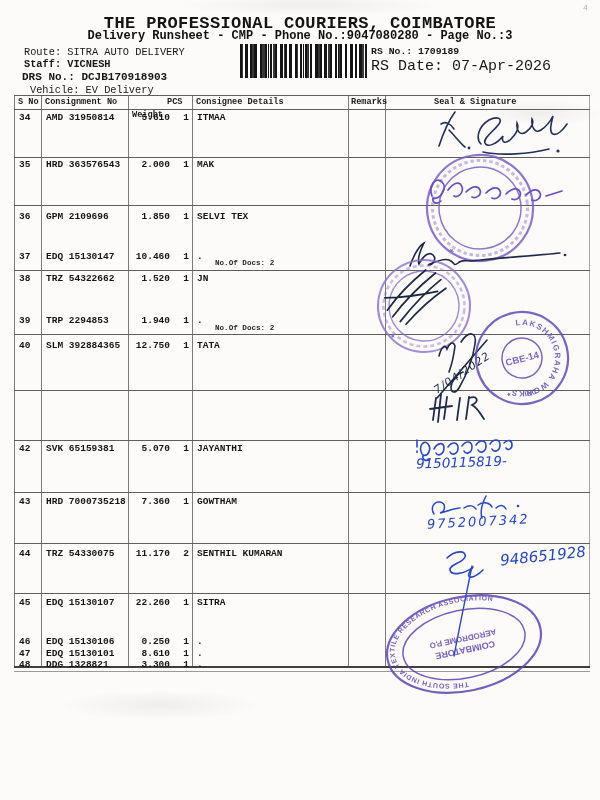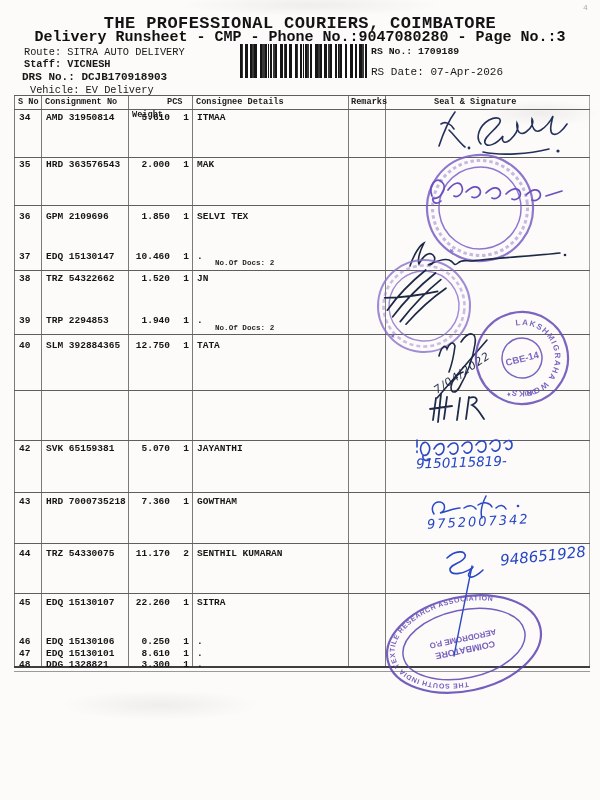--- a/index.html
+++ b/index.html
@@ -2,28 +2,28 @@
 <html><head>
 <meta charset="utf-8">
 <style>
   html,body{margin:0;padding:0;}
   body{width:600px;height:800px;background:#fbfaf7;overflow:hidden;
        font-family:"Liberation Mono","DejaVu Sans Mono",monospace;color:#1c1c1c;}
   .page{position:relative;width:600px;height:800px;background:#fcfbf9;}
   .abs{position:absolute;}
   
   .title{top:14px;left:0;width:600px;text-align:center;font-size:17px;font-weight:bold;letter-spacing:.4px;color:#141414;}
-  .subtitle{top:29px;left:0;width:600px;text-align:center;font-size:15px;font-weight:bold;color:#101010;}
+  .subtitle{top:29px;left:0;width:600px;text-align:center;font-size:12px;font-weight:bold;color:#101010;}
   .meta{font-size:10.3px;color:#181818;white-space:pre;}
   .m-route{top:46px;left:24px;}
   .m-staff{top:58px;left:24px;font-weight:bold;}
   .m-drs{top:71px;left:22px;font-weight:bold;font-size:11px;}
   .m-veh{top:84px;left:30px;}
   .m-rsno{top:46px;left:371px;font-size:9.8px;font-weight:bold;}
-  .m-rsdate{top:66px;left:371px;font-size:11px;}
+  .m-rsdate{top:58px;left:371px;font-size:15px;}
   .barcode{top:44px;left:240px;width:128px;height:34px;background-color:#fff;
     background-image:
       repeating-linear-gradient(90deg,#151515 0 2px,transparent 2px 5px),
       repeating-linear-gradient(90deg,#151515 0 1px,transparent 1px 7px),
       repeating-linear-gradient(90deg,rgba(21,21,21,.85) 0 3px,transparent 3px 11px);}
   .corner-mark{top:3px;left:583px;font-size:8px;color:#aaa;}
   
   .tbl{top:95px;left:14px;width:576px;height:578px;}
   .vline{position:absolute;top:0;width:1px;height:573px;background:#7a7a7a;}
   .hline{position:absolute;left:0;width:576px;height:1px;background:#5e5e5e;}

